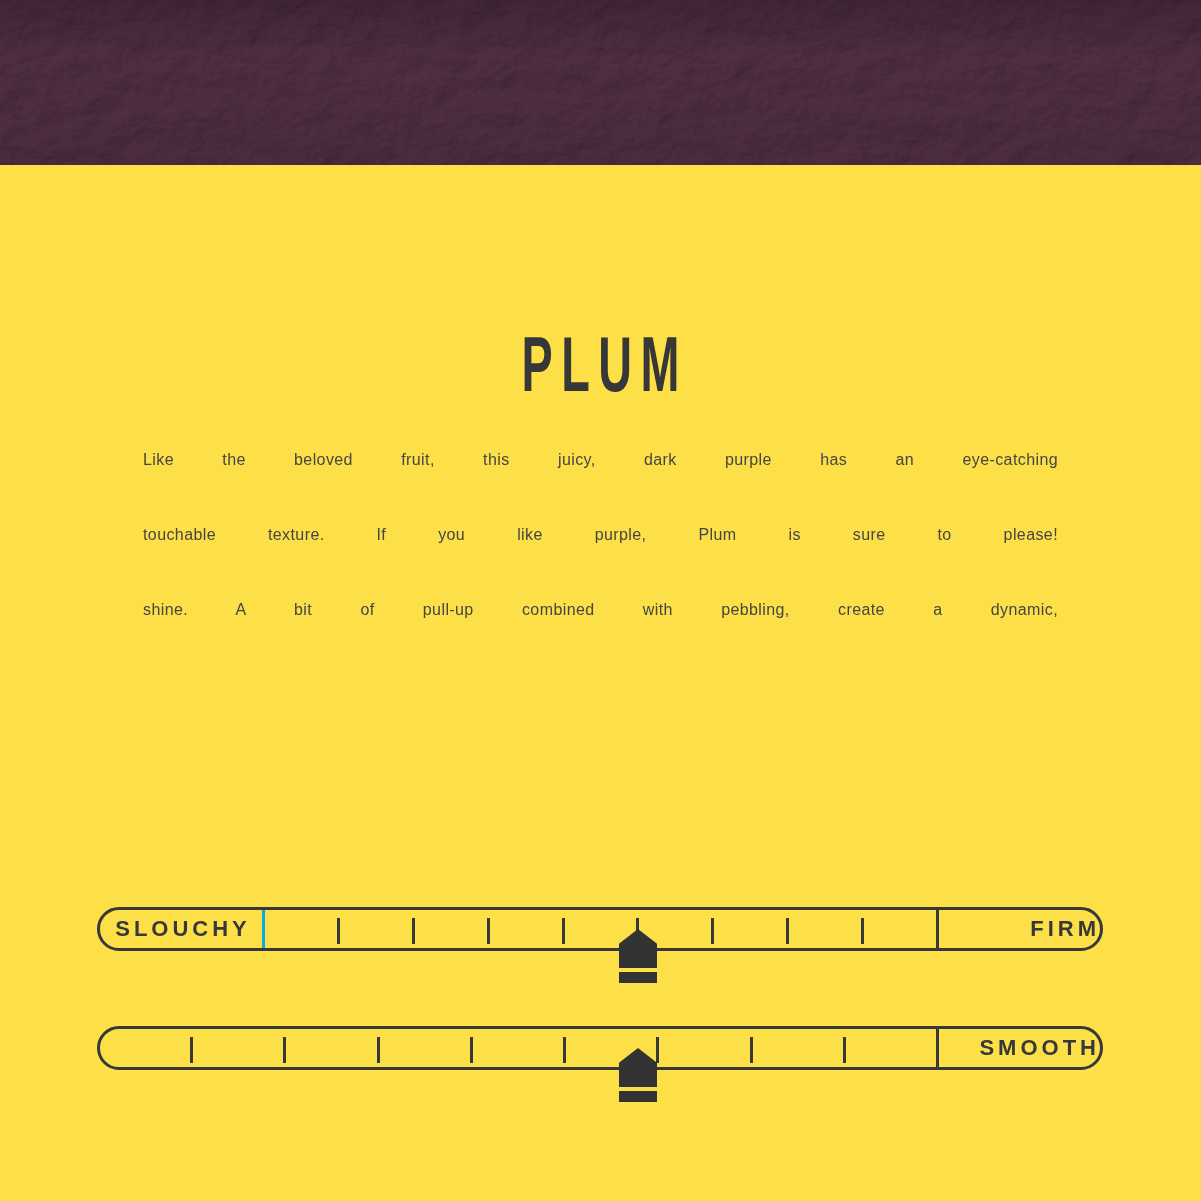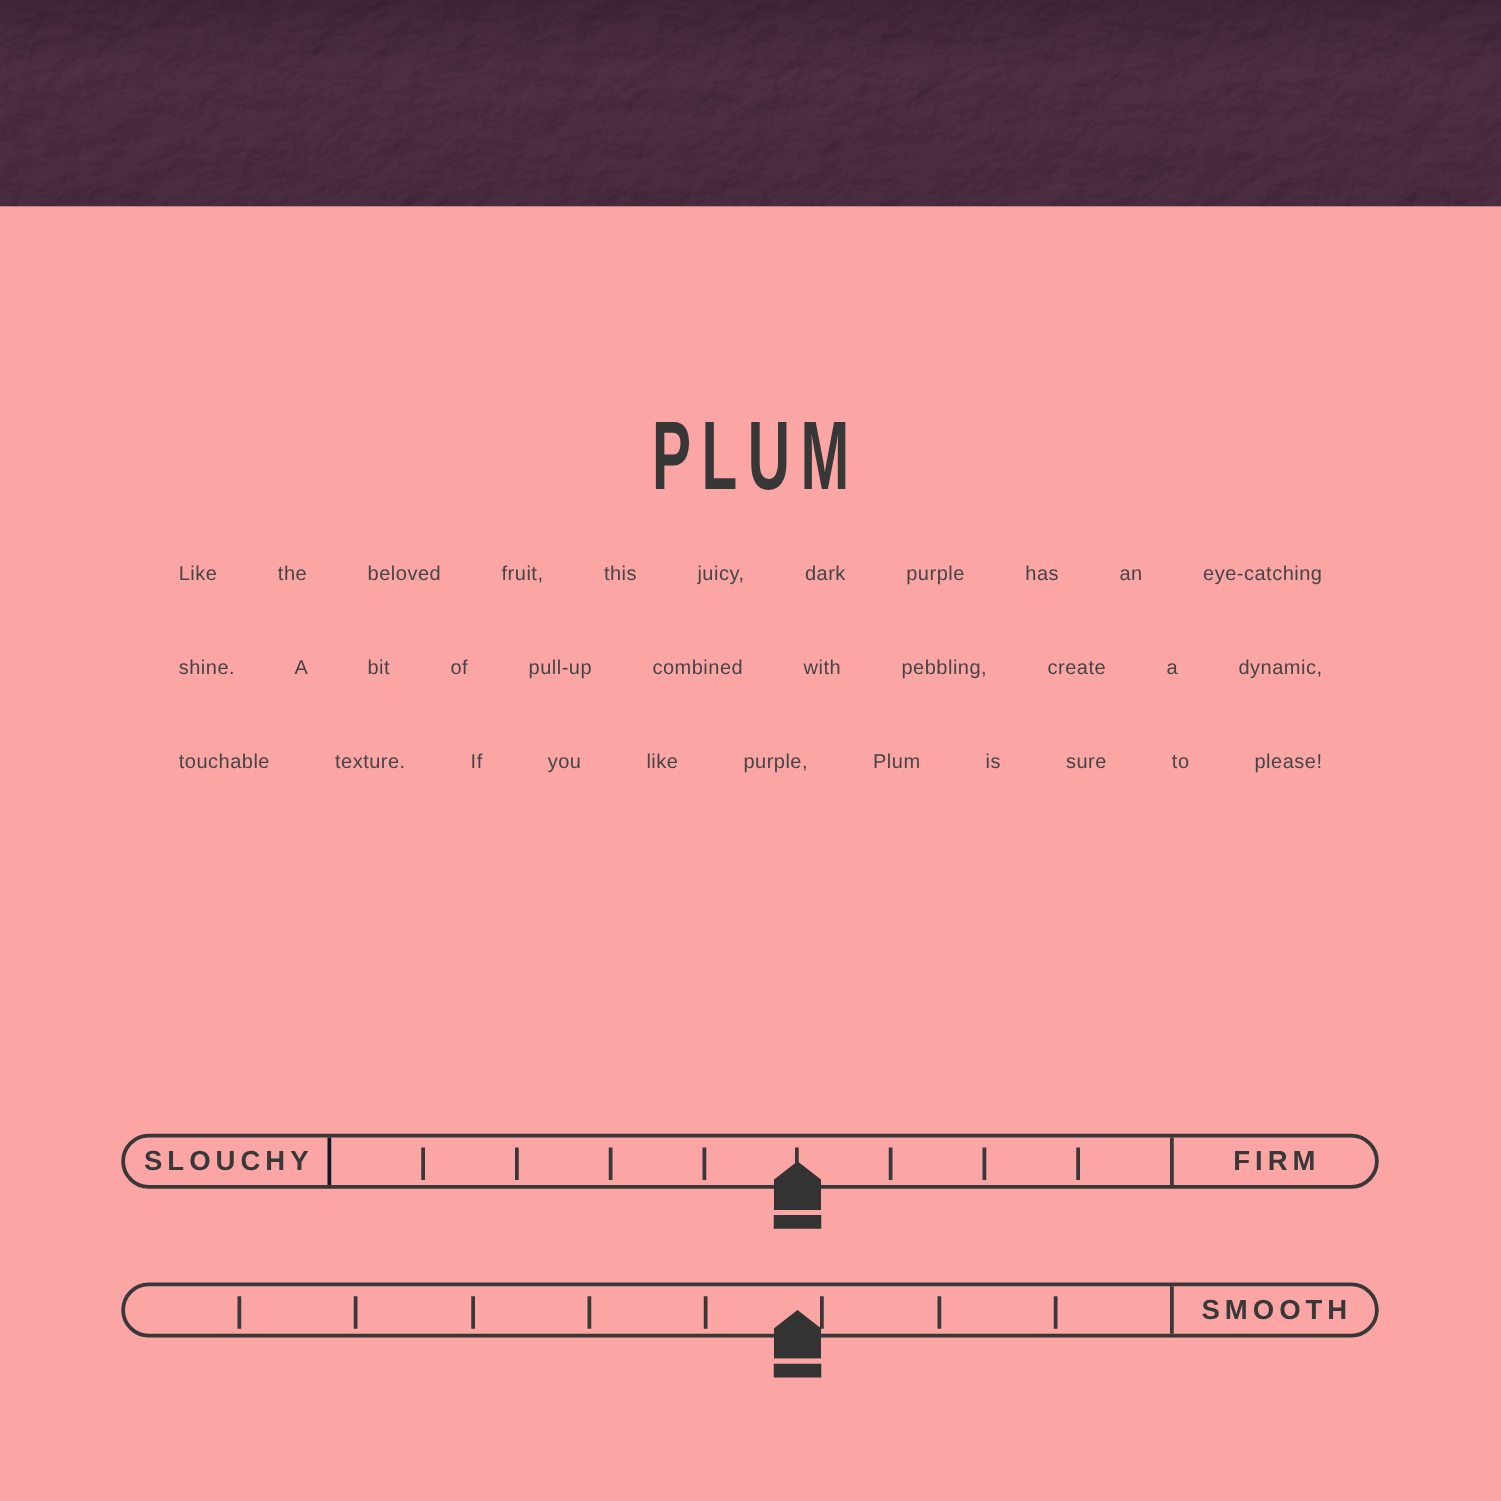--- a/index.html
+++ b/index.html
@@ -1,17 +1,17 @@
 <!DOCTYPE html>
 <html><head>
 <meta charset="utf-8">
 <style>
   html,body{margin:0;padding:0;background:#ededed;}
   .page{
-    position:relative;width:1201px;height:1201px;background:#fca5a5;
+    position:relative;width:1201px;height:1201px;background:#fde047;
     overflow:hidden;font-family:"Liberation Sans",sans-serif;
   }
 
   
   .banner{position:absolute;top:0;left:0;width:1201px;height:165px;background:#4b2c3f;}
   .banner svg{display:block;}
 
   
   .title{
     position:absolute;top:272px;left:0;width:100%;
@@ -30,23 +30,23 @@
 
   
   .scale{position:absolute;left:97px;width:1006px;height:44px;}
   .scale.s1{top:907px;}
   .scale.s2{top:1026px;}
   .pill{
     position:absolute;inset:0;border:3px solid #383838;border-radius:23px;
     display:flex;box-sizing:border-box;background:transparent;
   }
   .sec{display:flex;align-items:center;justify-content:center;box-sizing:border-box;height:100%;}
-  .sec-left{width:165px;border-right:3px solid #0f172a;}
+  .sec-left{width:165px;border-right:3px solid #0ea5e9;}
   .sec-mid{flex:1;display:flex;align-items:center;justify-content:space-evenly;}
-  .sec-right{width:164px;border-left:3px solid #383838;}
+  .sec-right{width:164px;border-left:3px solid #383838;justify-content:flex-end;}
   .scale-label{
     font-weight:700;font-size:22px;color:#383838;
     letter-spacing:4px;padding-left:4px;white-space:nowrap;
   }
   .tick{width:3px;height:26px;background:#383838;margin-top:3px;}
   .marker{position:absolute;left:522px;top:22px;width:38px;}
   .marker .pent{
     width:38px;height:39px;background:#333333;
     clip-path:polygon(50% 0%,100% 38%,100% 100%,0% 100%,0% 38%);
   }
@@ -75,22 +75,22 @@
       </defs>
       <rect width="1201" height="165" fill="#4b2c3f" filter="url(#leatherTex)"></rect>
       <rect width="1201" height="165" fill="url(#shade)"></rect>
     </svg>
   </div>
 
   <h1 class="title">PLUM</h1>
 
   <div class="desc">
     <p>Like the beloved fruit, this juicy, dark purple has an eye-catching</p>
+    <p>touchable texture. If you like purple, Plum is sure to please!</p>
     <p>shine. A bit of pull-up combined with pebbling, create a dynamic,</p>
-    <p>touchable texture. If you like purple, Plum is sure to please!</p>
   </div>
 
   <div class="scale s1">
     <div class="pill">
       <div class="sec sec-left">
         <span class="scale-label">SLOUCHY</span>
       </div>
       <div class="sec sec-mid">
         <i class="tick"></i>
         <i class="tick"></i>

